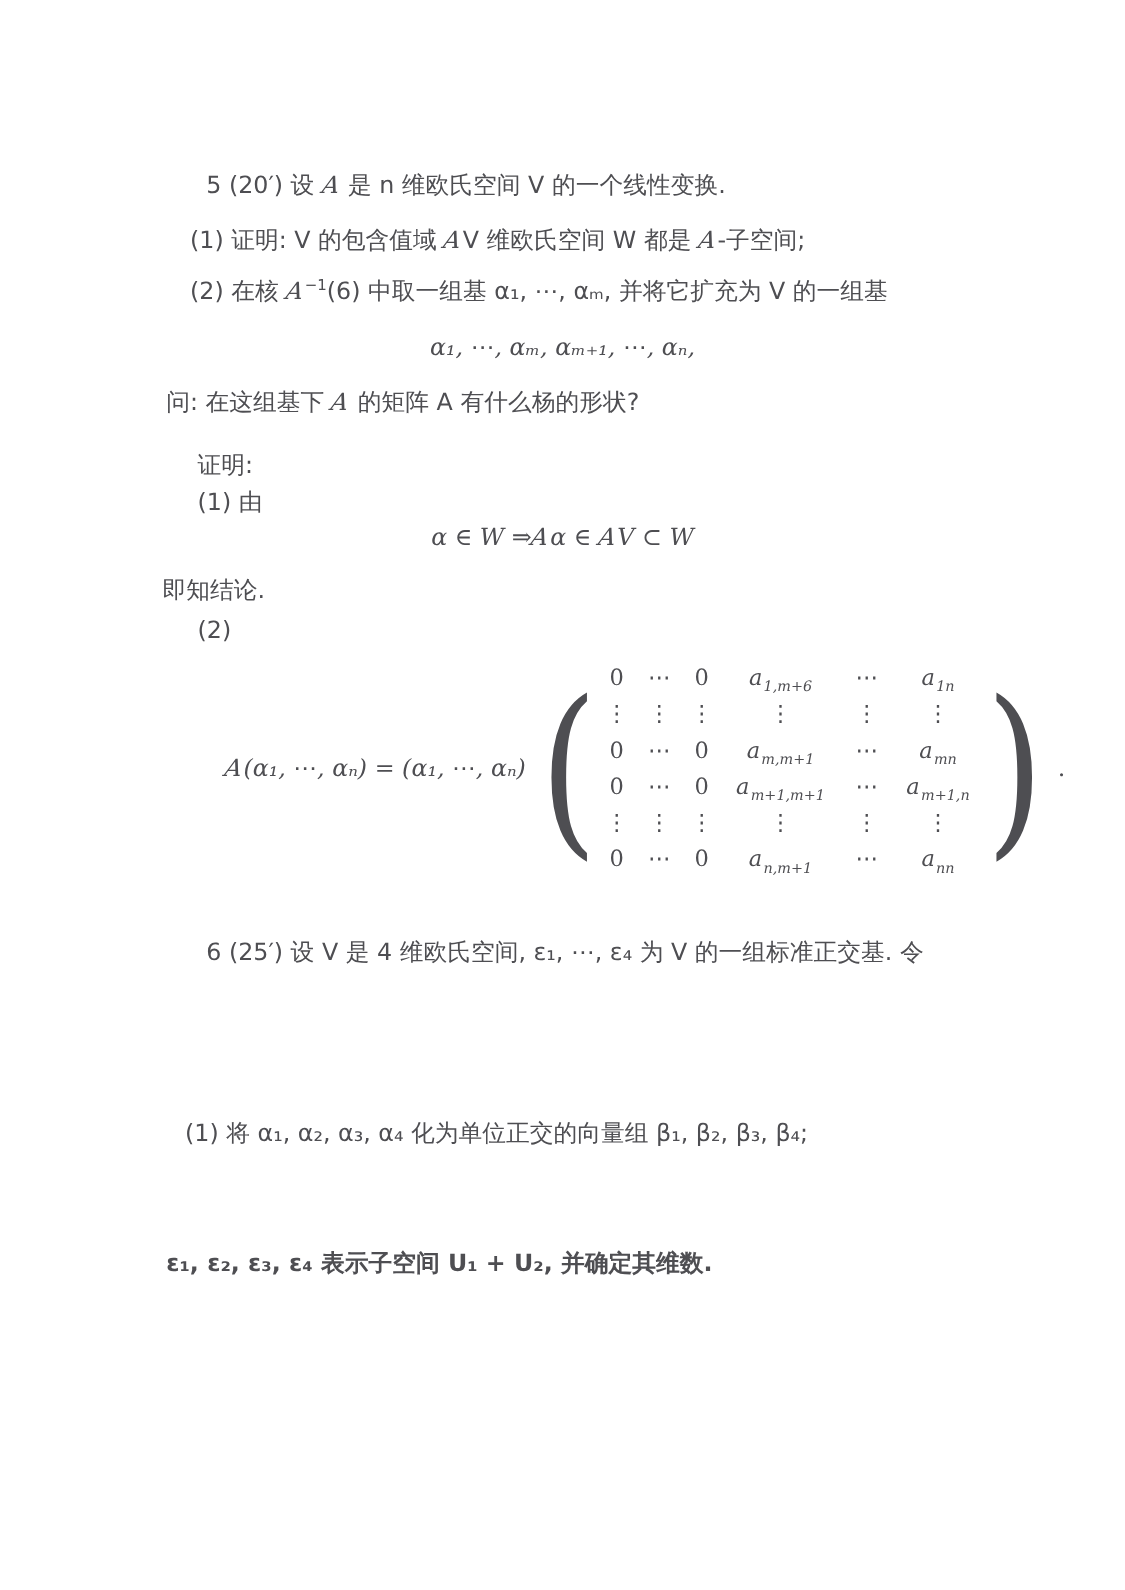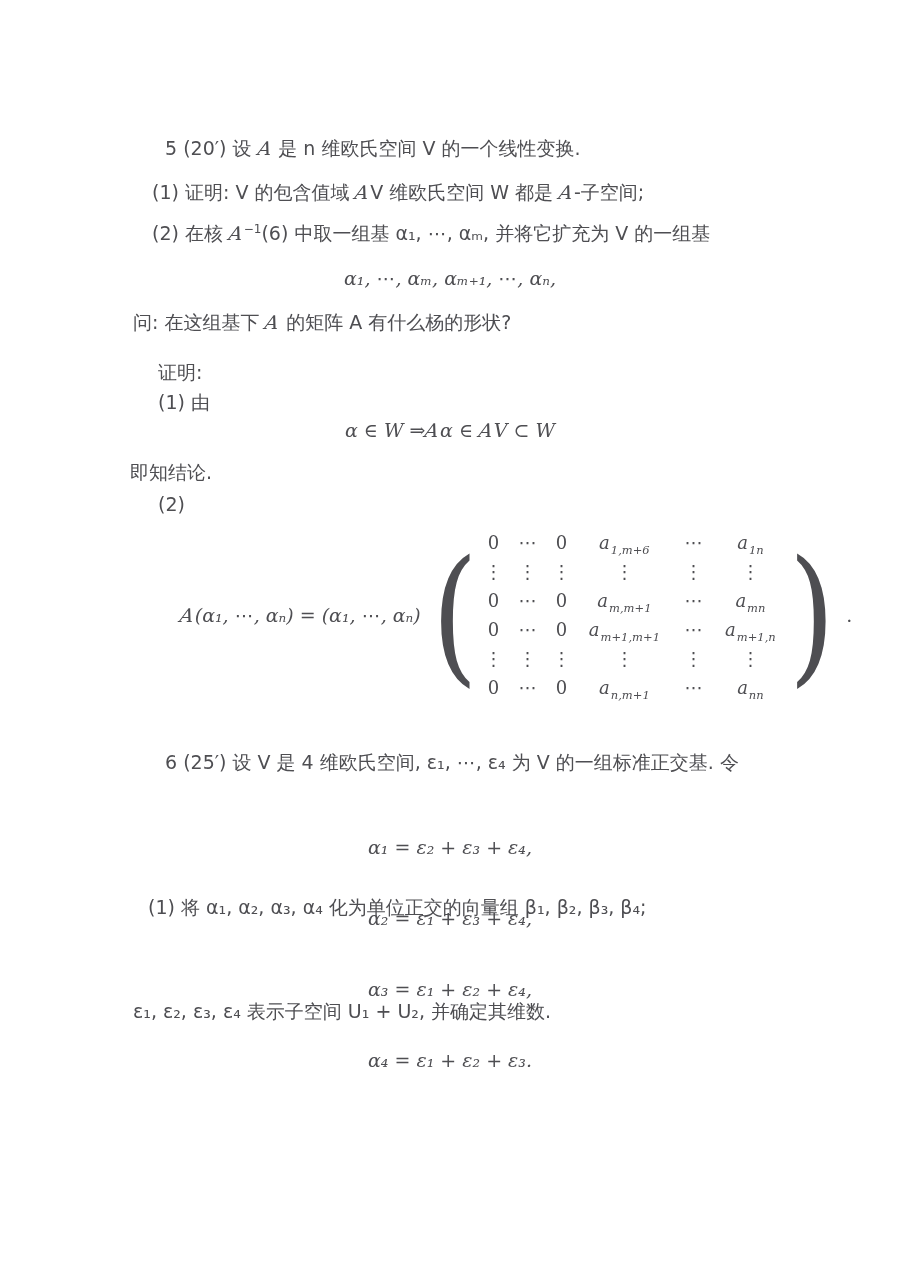--- a/index.html
+++ b/index.html
@@ -97,26 +97,20 @@
       <span class="mc it"><span>a</span><sub>n,m+1</sub></span>
       <span class="mc">⋯</span>
       <span class="mc it"><span>a</span><sub>nn</sub></span>
     </div>
     <span class="paren">)</span>
     <span class="period">.</span>
   </div>
 
   <div class="line" style="left:165px;top:750px;">6 (25′) 设 V 是 4 维欧氏空间, ε₁, ⋯, ε₄ 为 V 的一组标准正交基. 令</div>
 
-  <div class="line math center eqs" style="top:788px;">
-    <div>α₁ = ε₂ + ε₃ + ε₄,</div>
-    <div>α₂ = ε₁ + ε₃ + ε₄,</div>
-    <div>α₃ = ε₁ + ε₂ + ε₄,</div>
-    <div>α₄ = ε₁ + ε₂ + ε₃.</div>
-  </div>
 
   <div class="line" style="left:148px;top:895px;">(1) 将 α₁, α₂, α₃, α₄ 化为单位正交的向量组 β₁, β₂, β₃, β₄;</div>
 
 
 
-  <div class="line" style="left:133px;top:999px;">ε₁, ε₂, ε₃, ε₄ 表示子空间 U₁ + U₂, 并确定其维数.</div>
+  <div class="line" style="left:133px;top:999px;font-weight:bold;">ε₁, ε₂, ε₃, ε₄ 表示子空间 U₁ + U₂, 并确定其维数.</div>
 
 </div>
 
 </body></html>

